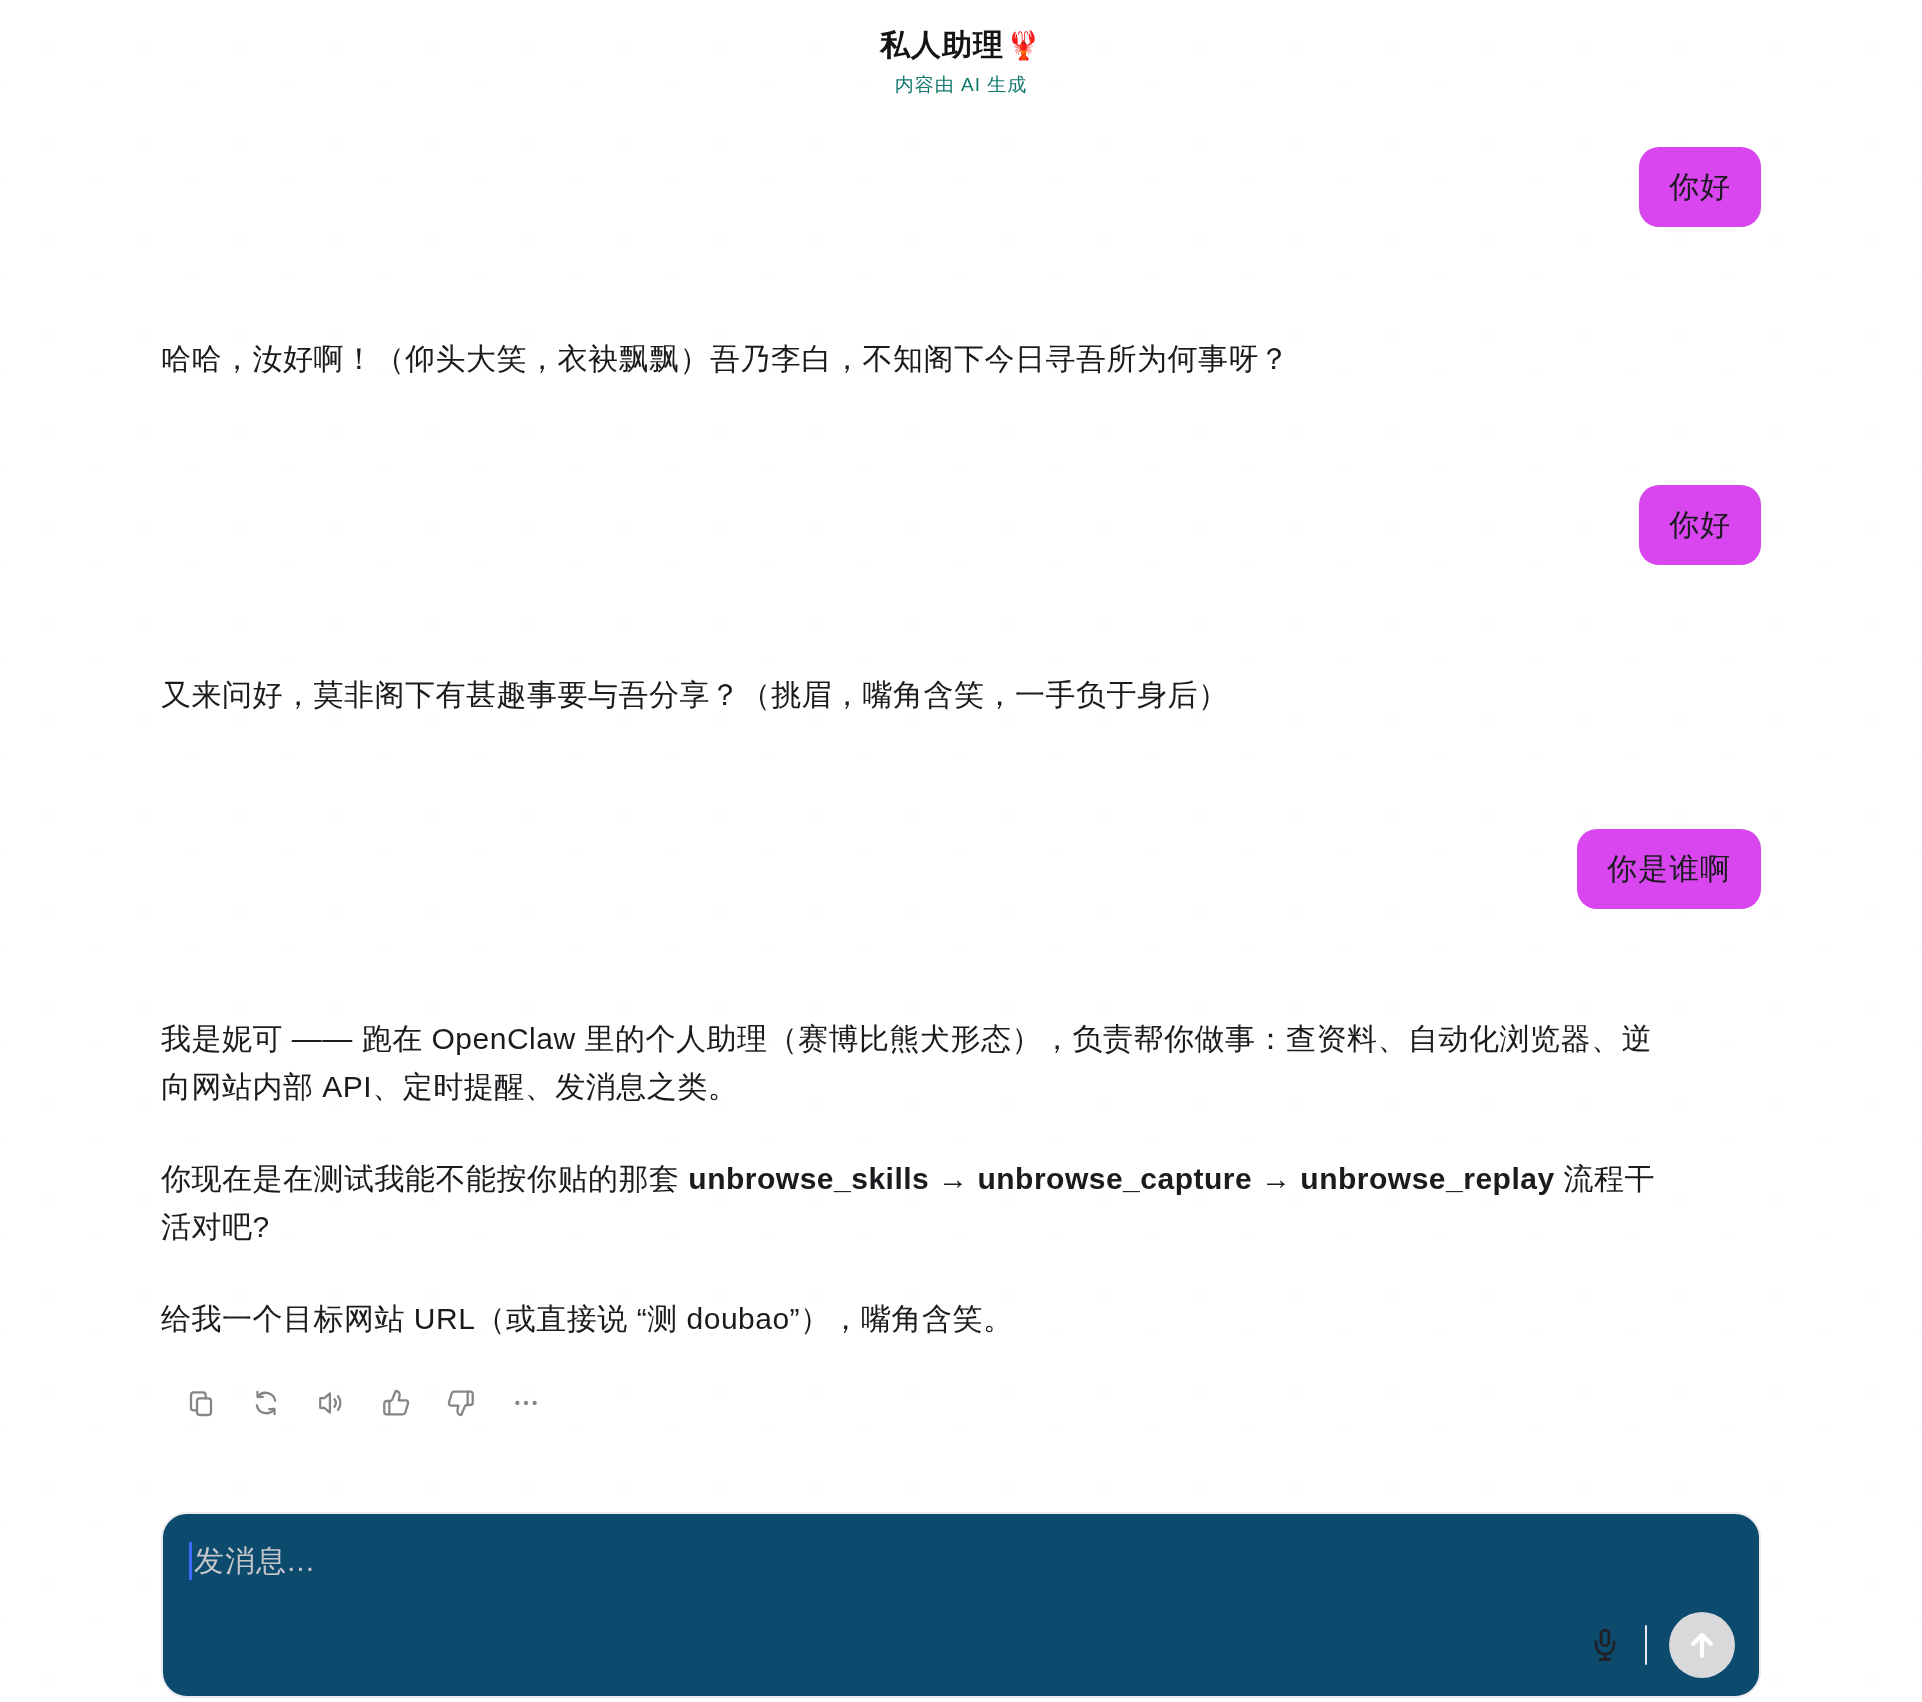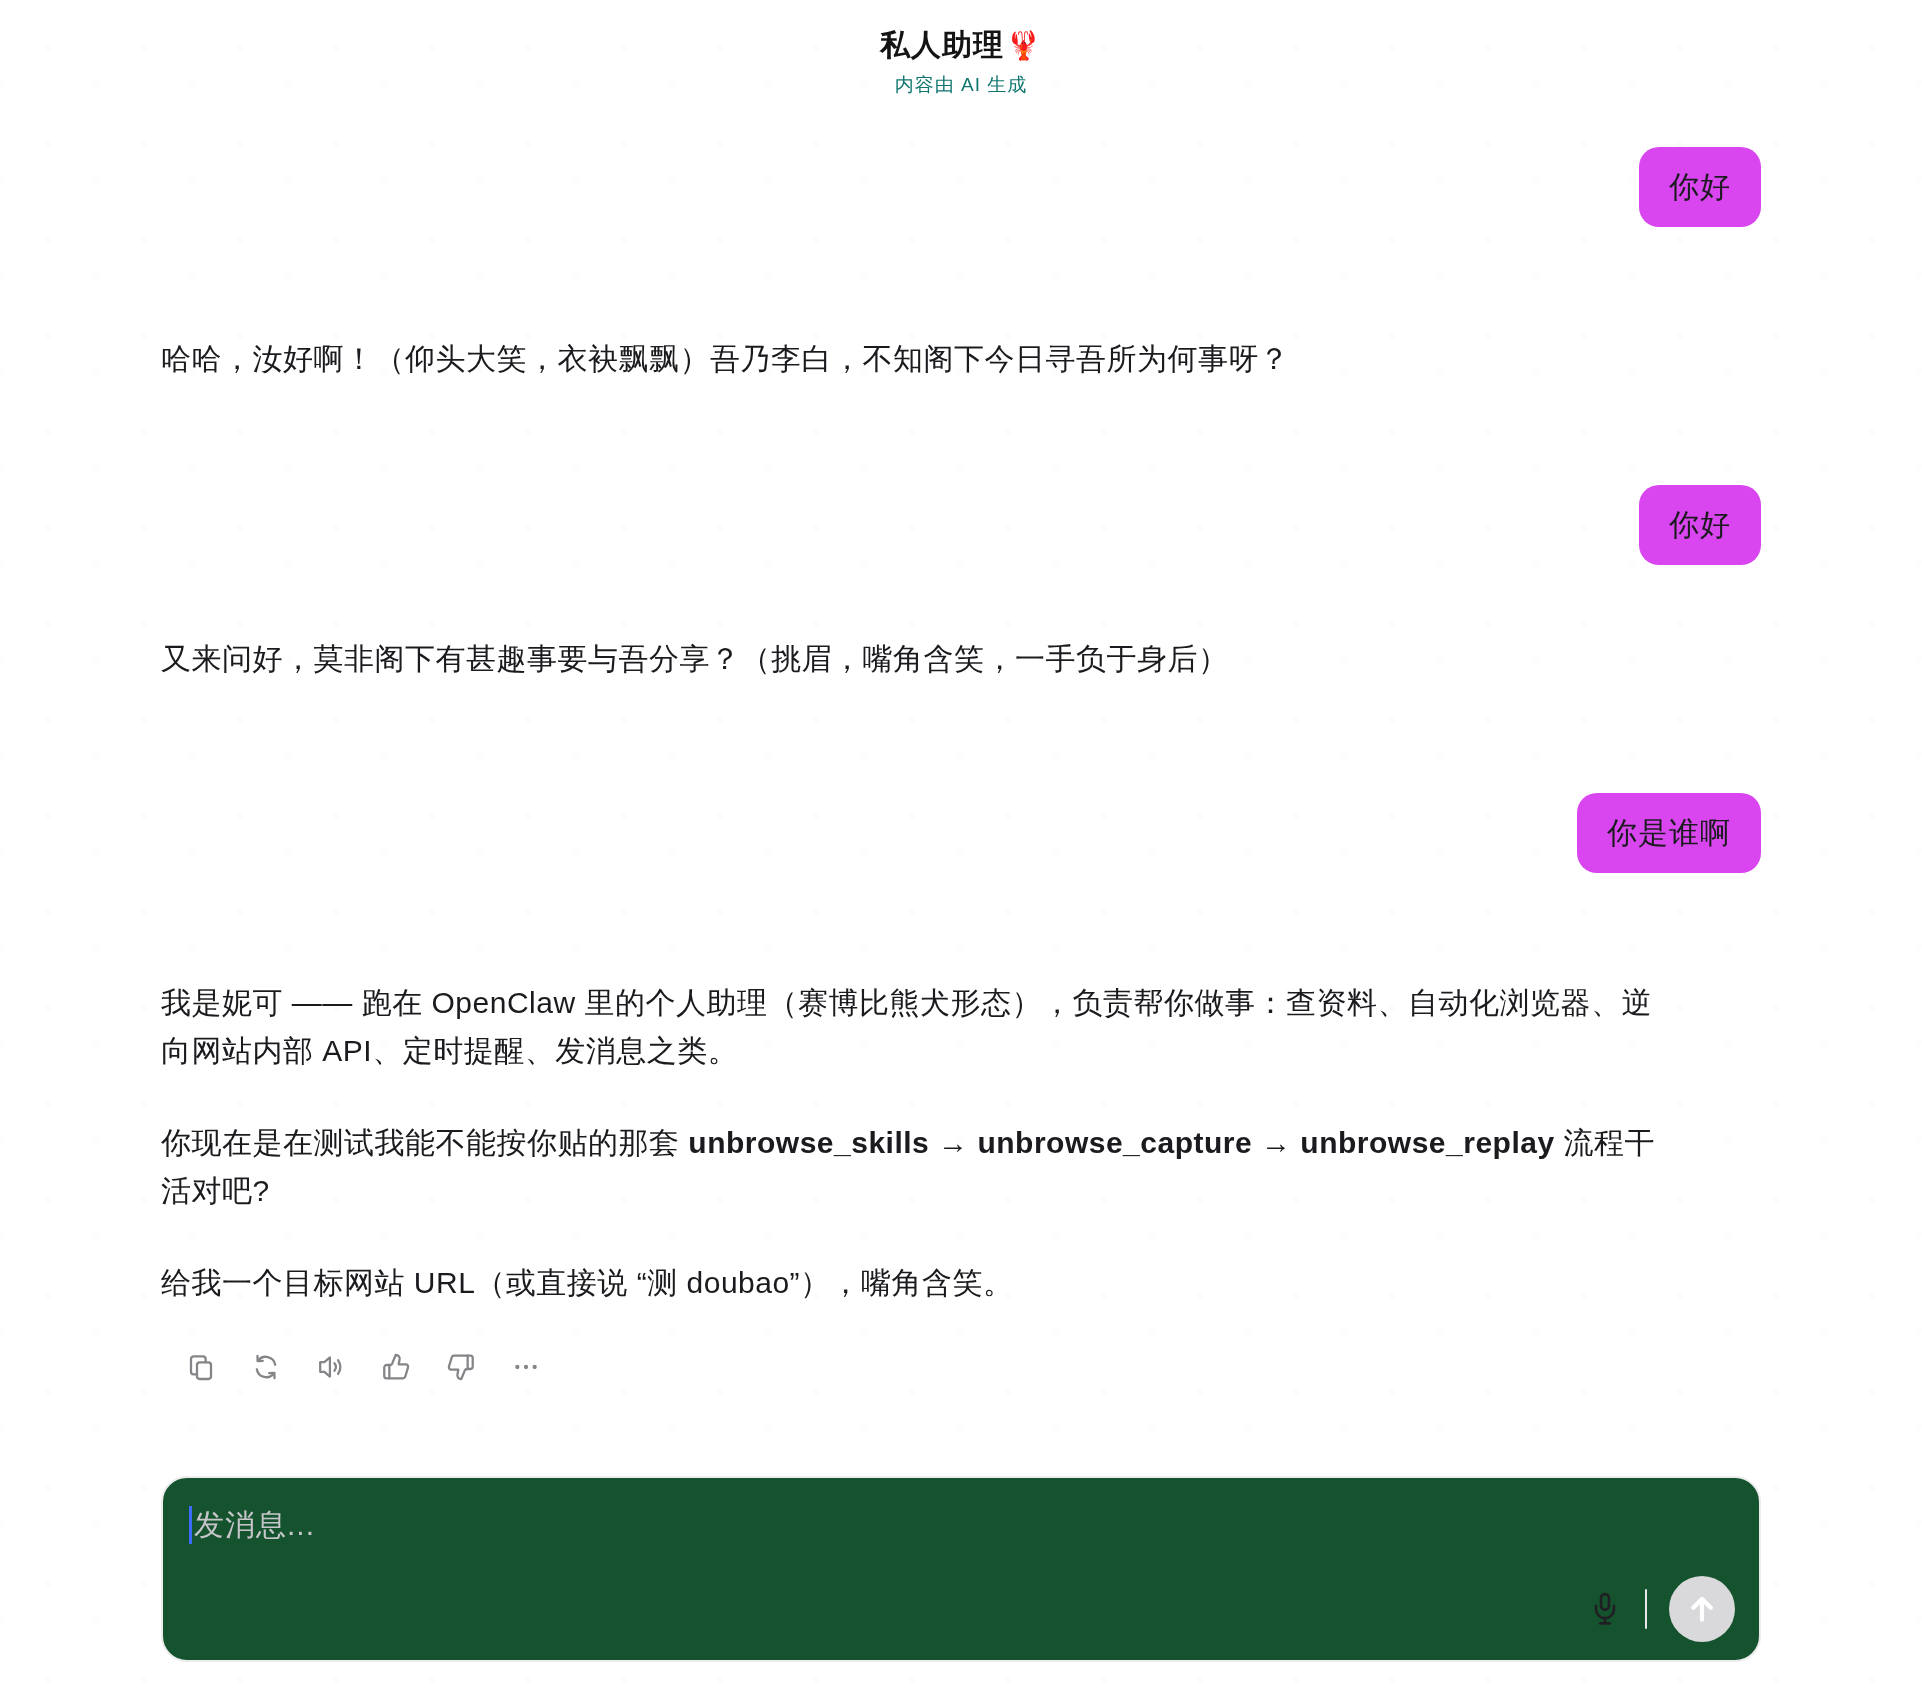--- a/index.html
+++ b/index.html
@@ -36,21 +36,21 @@
     line-height: 32px;
     color: #1b1b1f;
     letter-spacing: 1px;
   }
   .u1 { margin-top: 50px; }
   .u2 { margin-top: 102px; }
   .u3 { margin-top: 110px; text-align: center; }
 
   .assistant { font-size: 30px; line-height: 48px; letter-spacing: 0.5px; max-width: 1520px; }
   .a1 { margin-top: 108px; }
-  .a2 { margin-top: 70px; }
+  .a2 { margin-top: 106px; }
   .a3 { margin-top: 106px; }
   .assistant p { margin: 0; }
   .assistant p + p { margin-top: 44px; }
   .seg-bold { font-weight: 700; }
 
   
   .actions { margin-top: 42px; padding-left: 24px; display: flex; align-items: center; gap: 33px; height: 36px; }
   .action-btn {
     width: 32px; height: 32px;
     display: flex; align-items: center; justify-content: center;
@@ -60,21 +60,21 @@
   .action-btn svg .dotfill { fill: #858589; stroke: none; }
 
   
   .composer {
     margin: 91px 161px 0 161px;
     height: 186px;
     border: 2px solid #ececee;
     border-radius: 26px;
     box-sizing: border-box;
     position: relative;
-    background: #14532d;
+    background: #0c4a6e;
   }
   .composer-input { position: absolute; top: 28px; left: 26px; right: 220px; display: flex; align-items: center; cursor: text; }
   .caret { width: 3px; height: 38px; background: #3e6bff; display: inline-block; }
   .placeholder { font-size: 30px; color: #c6c6ca; line-height: 38px; margin-left: 2px; letter-spacing: 1px; }
 
   .composer-controls { position: absolute; right: 24px; bottom: 18px; display: flex; align-items: center; gap: 22px; }
   .mic-btn { background: none; border: none; padding: 0; cursor: pointer; width: 36px; height: 44px; display: flex; align-items: center; justify-content: center; }
   .mic-btn svg { width: 34px; height: 42px; stroke: #202024; stroke-width: 1.9; fill: none; stroke-linecap: round; stroke-linejoin: round; }
   .divider { width: 2px; height: 40px; background: #e7e7e9; border-radius: 1px; }
   .send-btn {

